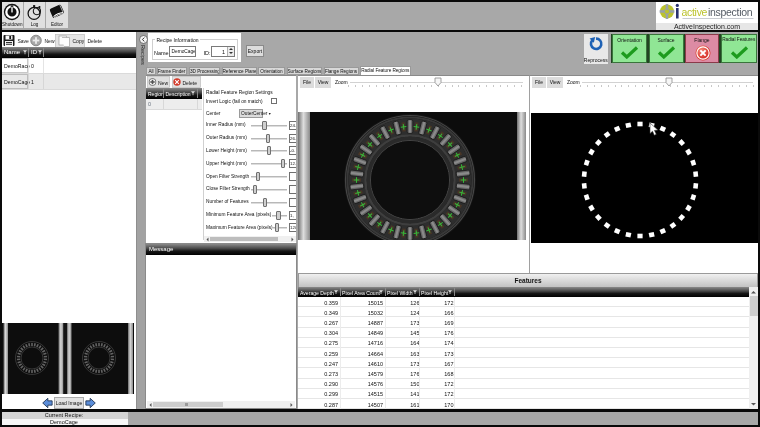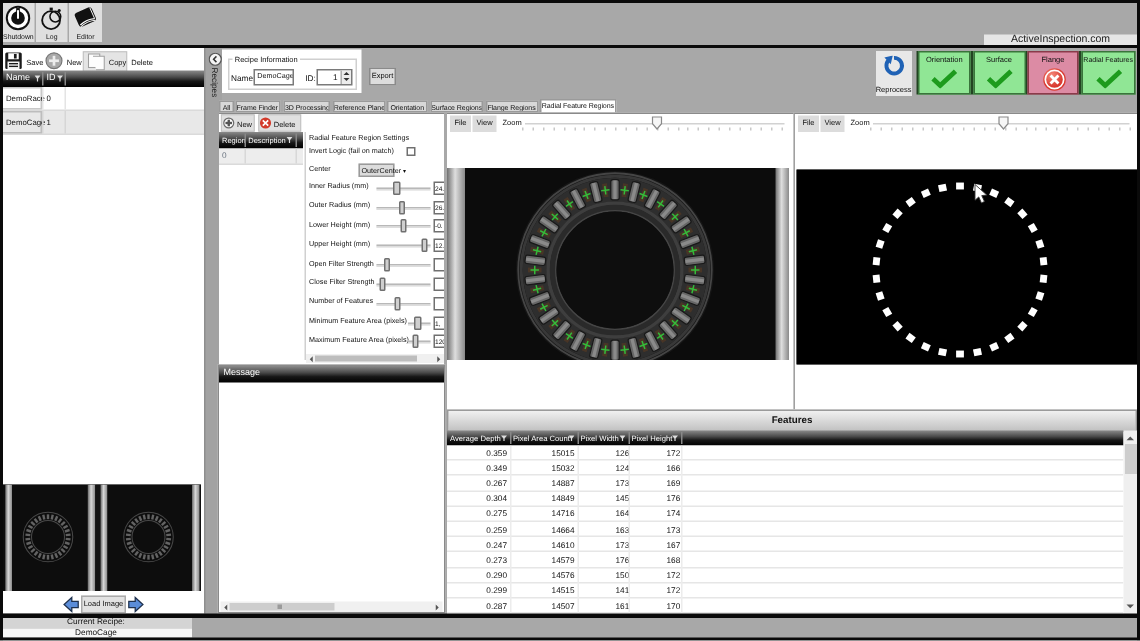--- a/index.html
+++ b/index.html
@@ -43,20 +43,33 @@
       <g transform="rotate(-24 10 9)">
         <rect x="3.5" y="3.5" width="13" height="10.5" rx="2" fill="#111"></rect>
         <path d="M4.5 12.5 Q10 10.5 15.5 12.5" stroke="#fff" stroke-width="1" fill="none"></path>
         <path d="M4.5 13.8 Q10 11.8 15.5 13.8" stroke="#fff" stroke-width="0.7" fill="none"></path>
         <path d="M15.5 4 L15.5 12.5" stroke="#fff" stroke-width="0.6"></path>
       </g>
     </svg>
     <div class="lbl">Editor</div>
   </div>
 
+  <div class="abs" style="left:656px;top:2px;width:102px;height:21px;background:#fff;">
+    <svg width="102" height="21" viewBox="0 0 102 21">
+      <circle cx="11" cy="9.5" r="7" fill="#bcc32d"></circle>
+      <rect x="9.7" y="2" width="2.5" height="15" fill="#9aa2ac"></rect>
+      <rect x="3.6" y="8.2" width="14.8" height="2.5" fill="#9aa2ac"></rect>
+      <circle cx="11" cy="9.5" r="2.6" fill="#bcc32d" stroke="#98a0aa" stroke-width="1"></circle>
+      <rect x="20" y="6" width="2.6" height="10.5" fill="#2a3270"></rect>
+      <circle cx="21.3" cy="3.4" r="1.6" fill="#2a3270"></circle>
+      <text x="25.5" y="14" font-size="10.5" letter-spacing="-0.3" fill="#bcc32d" font-family="Liberation Sans, sans-serif">active</text>
+      <text x="52" y="14" font-size="10.5" letter-spacing="-0.3" fill="#545b64" font-family="Liberation Sans, sans-serif">inspection</text>
+      <rect x="26.5" y="16" width="71" height="0.9" fill="#c3c7cc"></rect>
+    </svg>
+  </div>
   <div class="abs" style="left:656px;top:23px;width:102px;height:7px;background:#e6e6e6;font-size:7px;color:#222;text-align:center;line-height:7px;">ActiveInspection.com</div>
   <div class="abs" style="left:0;top:29.5px;width:760px;height:2px;background:#0a0a0a;"></div>
 
   <div class="abs" style="left:0;top:31.5px;width:136px;height:377.5px;background:#fff;overflow:hidden;">
     <svg width="100" height="14" viewBox="0 0 100 14" style="position:absolute;left:3px;top:2px;">
       <rect x="0.5" y="1" width="11" height="11" rx="1" fill="#1b1b1b"></rect>
       <rect x="2.5" y="1.5" width="7" height="4" fill="#fff"></rect>
       <rect x="6.3" y="2" width="1.8" height="3" fill="#1b1b1b"></rect>
       <rect x="2" y="7" width="8" height="5" fill="#f4f4f4"></rect>
       <rect x="3" y="8" width="6" height="0.9" fill="#1b1b1b"></rect>

